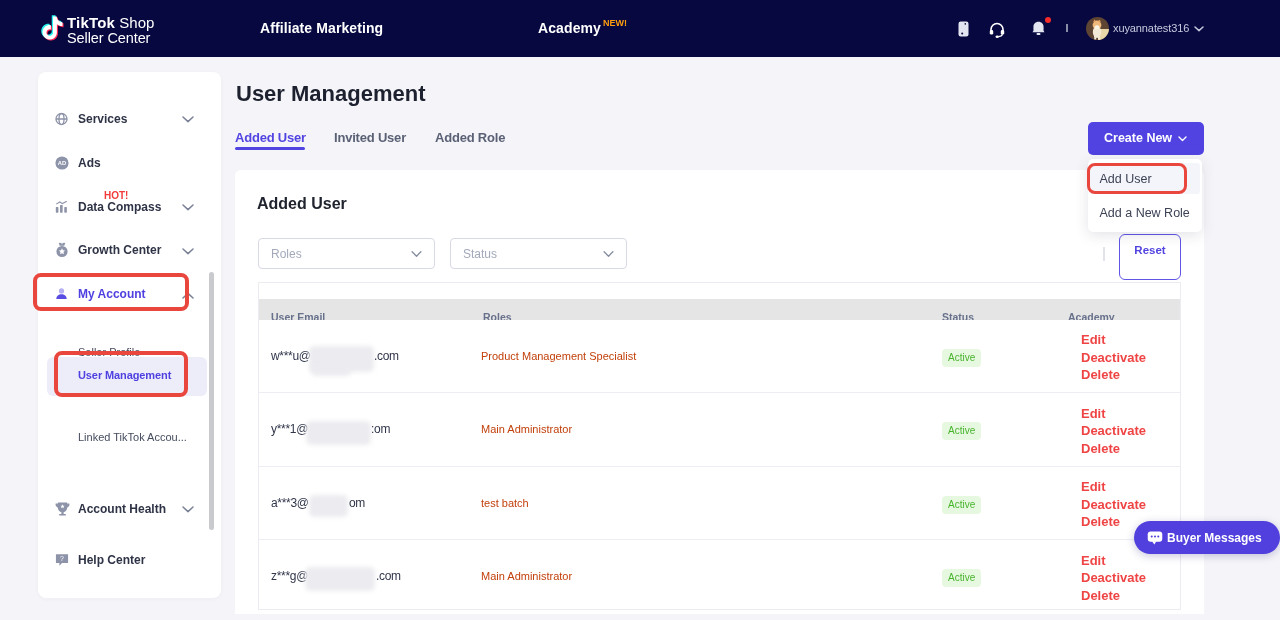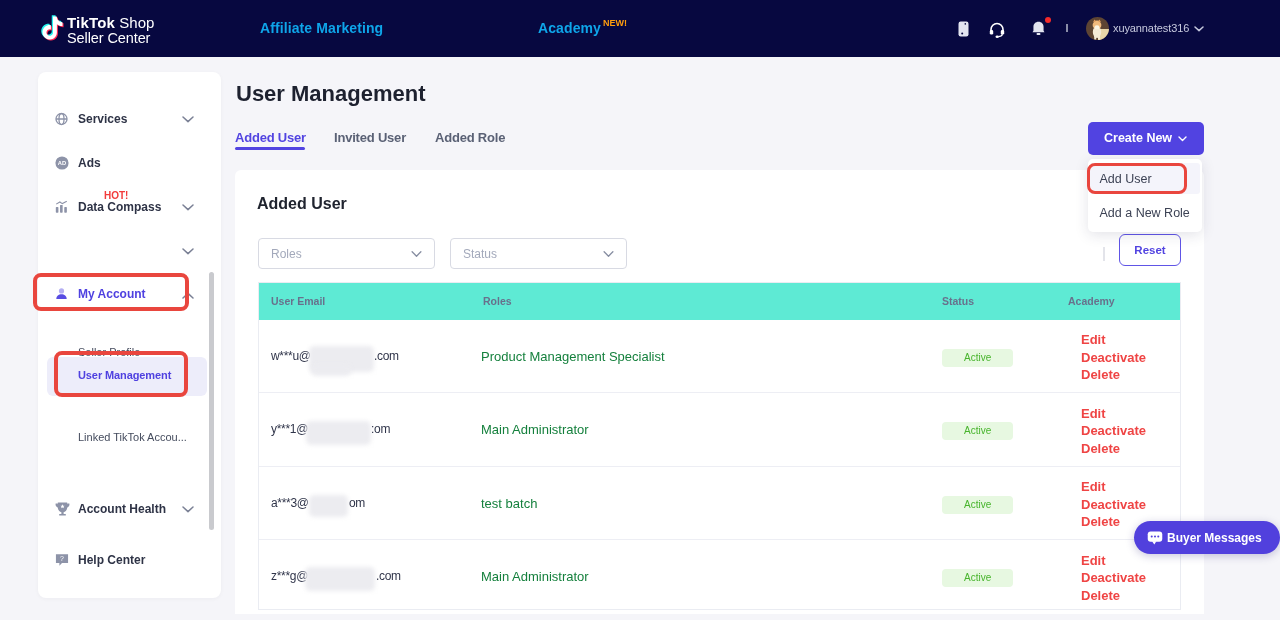--- a/index.html
+++ b/index.html
@@ -2,21 +2,21 @@
 <html><head>
 <meta charset="utf-8">
 <style>
 * { margin:0; padding:0; box-sizing:border-box; }
 html,body { width:1280px; height:620px; overflow:hidden; }
 body { font-family:"Liberation Sans", sans-serif; background:#f5f5f9; position:relative; }
 .abs { position:absolute; }
 
 
 #nav { position:absolute; left:0; top:0; width:1280px; height:57px; background:#070840;padding-left:36px; }
-#nav .link { position:absolute; top:0; height:57px; line-height:57px; color:#0ea5e9; font-size:14px; font-weight:bold; letter-spacing:0.1px; }
+#nav .link { position:absolute; top:0; height:57px; line-height:57px; color:#ffffff; font-size:14px; font-weight:bold; letter-spacing:0.1px; }
 #logo-text { position:absolute; left:67px; top:16px; color:#fff; }
 #logo-text .l1 { font-size:15px; line-height:14.5px; }
 #logo-text .l1 b { font-weight:bold; letter-spacing:0.2px; }
 #logo-text .l2 { font-size:14.5px; line-height:14.5px; font-weight:normal; letter-spacing:-0.1px; }
 
 
 #side { position:absolute; left:38px; top:72px; width:183px; height:526px; background:#fff; border-radius:8px; box-shadow:0 1px 4px rgba(30,30,60,0.04); }
 .sitem { position:absolute; left:0; width:183px; height:24px; }
 .sitem .ic { position:absolute; left:17px; top:50%; transform:translateY(-50%); }
 .sitem .tx { position:absolute; left:40px; top:50%; transform:translateY(-50%); font-size:12px; font-weight:bold; color:#2e3346; white-space:nowrap; }
@@ -34,30 +34,30 @@
 #tabline { position:absolute; left:235px; top:147px; width:70px; height:3px; background:#5244e1; border-radius:2px; }
 
 #card { position:absolute; left:235px; top:170px; width:969px; height:444px; background:#fff; border-radius:6px 6px 0 0; }
 #card h2 { position:absolute; left:22px; top:25px; font-size:16px; font-weight:bold; color:#20242f; }
 .sel { position:absolute; top:68px; width:177px; height:31px; border:1px solid #d8dae3; border-radius:4px; background:#fff; }
 .sel .ph { position:absolute; left:12px; top:50%; transform:translateY(-50%); font-size:12px; color:#a3a9bb; }
 .sel .sc { position:absolute; right:12px; top:50%; transform:translateY(-50%); }
 #sel1 { left:23px; }
 #sel2 { left:215px; }
 #vdiv { position:absolute; left:868px; top:77px; width:2px; height:14px; background:#e3e4ea; }
-#reset { position:absolute; left:884px; top:64px; width:62px; height:32px; border:1px solid #6055e6; border-radius:6px; background:#fff; color:#5244e1; font-size:11.5px; font-weight:bold; text-align:center; line-height:30px; }
+#reset { position:absolute; left:884px; top:64px; width:62px; height:46px; border:1px solid #6055e6; border-radius:6px; background:#fff; color:#5244e1; font-size:11.5px; font-weight:bold; text-align:center; line-height:30px; }
 
 
 #table { position:absolute; left:23px; top:112px; width:923px; height:328px; border:1px solid #eaecf2; overflow:hidden; }
-#thead { position:absolute; left:0; top:0; width:921px; height:36.5px; background:#5eead4;text-align:center; }
+#thead { position:absolute; left:0; top:16px; width:921px; height:36.5px; background:#e5e5e5;text-align:center; }
 #thead span { position:absolute; top:50%; transform:translateY(-50%); font-size:10.5px; font-weight:bold; color:#68718c; }
 .trow { position:absolute; left:0; width:921px; height:73.5px; border-bottom:1px solid #edeef4; background:#fff; }
 .trow .email { position:absolute; left:12px; top:50%; transform:translateY(-50%); font-size:12px; letter-spacing:-0.3px; color:#30354a; }
-.trow .role { position:absolute; left:222px; top:50%; transform:translateY(-50%); font-size:13px; color:#15803d; }
-.badge { position:absolute; left:683px; top:calc(50% + 2px); transform:translateY(-50%); height:18px; line-height:18px; padding:0 22px; background:#e7f8e1; border-radius:4px; color:#47b42c; font-size:10px; }
+.trow .role { position:absolute; left:222px; top:50%; transform:translateY(-50%); font-size:11px; color:#c2410c; }
+.badge { position:absolute; left:683px; top:calc(50% + 2px); transform:translateY(-50%); height:18px; line-height:18px; padding:0 6px; background:#e7f8e1; border-radius:4px; color:#47b42c; font-size:10px; }
 .acts { position:absolute; left:822px; top:calc(50% + 1.5px); transform:translateY(-50%); font-size:13px; font-weight:bold; color:#ef4444; line-height:17.4px; }
 .blur { position:absolute; background:#ececf0; border-radius:5px; filter:blur(2px); }
 
 
 #createnew { position:absolute; left:1088px; top:122px; width:116px; height:33px; background:#5143e1; border-radius:5px; color:#fff; font-size:12.5px; font-weight:bold; line-height:33px; }
 #dropdown { position:absolute; left:1088px; top:159px; width:114px; height:73px; background:#fff; border-radius:5px; box-shadow:0 3px 14px rgba(40,40,80,0.13); z-index:20; }
 #dd-item1 { position:absolute; left:2px; top:4px; width:110px; height:31px; background:#f4f4fb; border-radius:3px; }
 #dropdown .t1 { position:absolute; left:11.5px; top:13px; font-size:12.5px; color:#3c4254; }
 #dropdown .t2 { position:absolute; left:11.5px; top:47px; font-size:12.5px; color:#3c4254; white-space:nowrap; }
 
@@ -152,20 +152,31 @@
     <svg class="ic" width="13" height="13" viewBox="0 0 16 16">
         <g fill="#8d93a8">
           <rect x="1" y="8" width="3.2" height="7" rx="0.8"></rect>
           <rect x="6.2" y="5.5" width="3.2" height="9.5" rx="0.8"></rect>
           <rect x="11.4" y="8" width="3.2" height="7" rx="0.8"></rect>
           <path d="M1.5 4.5 L6 1.8 l3 2 L14.5 1" fill="none" stroke="#8d93a8" stroke-width="1.3"></path>
         </g>
       </svg>
     <span class="tx">Data Compass</span>
   </div>
+  <div class="sitem" style="top:166px;">
+    <svg class="ic" width="14" height="15" viewBox="0 0 16 17">
+        <g fill="#8d93a8">
+          <path d="M4.2 0.3 h3 l1.2 3.4 h-3z"></path>
+          <path d="M11.8 0.3 h-3 l-1.2 3.4 h3z"></path>
+          <circle cx="8" cy="10.2" r="6.4"></circle>
+          <path d="M8 6.6 l1.1 2.2 2.4.35 -1.75 1.7.4 2.4 -2.15 -1.1 -2.15 1.1.4 -2.4 -1.75 -1.7 2.4 -.35z" fill="#fff"></path>
+        </g>
+      </svg>
+    <span class="tx">Growth Center</span>
+  </div>
   <div class="sitem" style="top:210px;">
     <svg class="ic" width="13" height="13" viewBox="0 0 15 15">
         <g fill="#584ce2">
           <circle cx="7.5" cy="4" r="3" fill="#b4aef2"></circle>
           <path d="M1.5 13.2 c0-3.3 2.7-5.4 6-5.4 s6 2.1 6 5.4 z"></path>
         </g>
       </svg>
     <span class="tx" style="color:#4f41e0;">My Account</span>
   </div>
   <div class="sitem" style="top:252.5px;">

